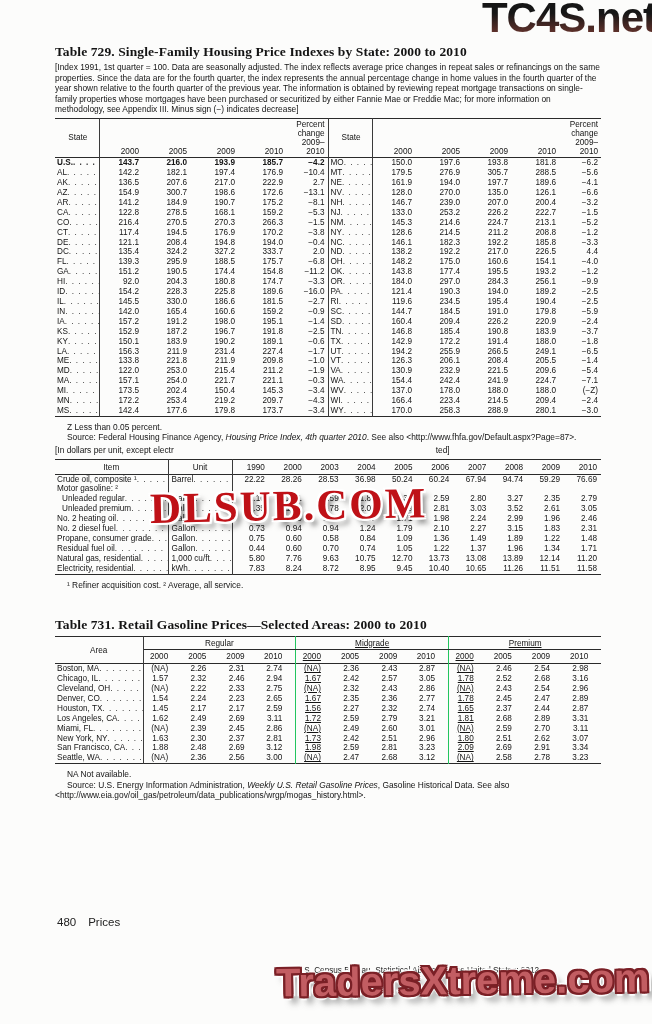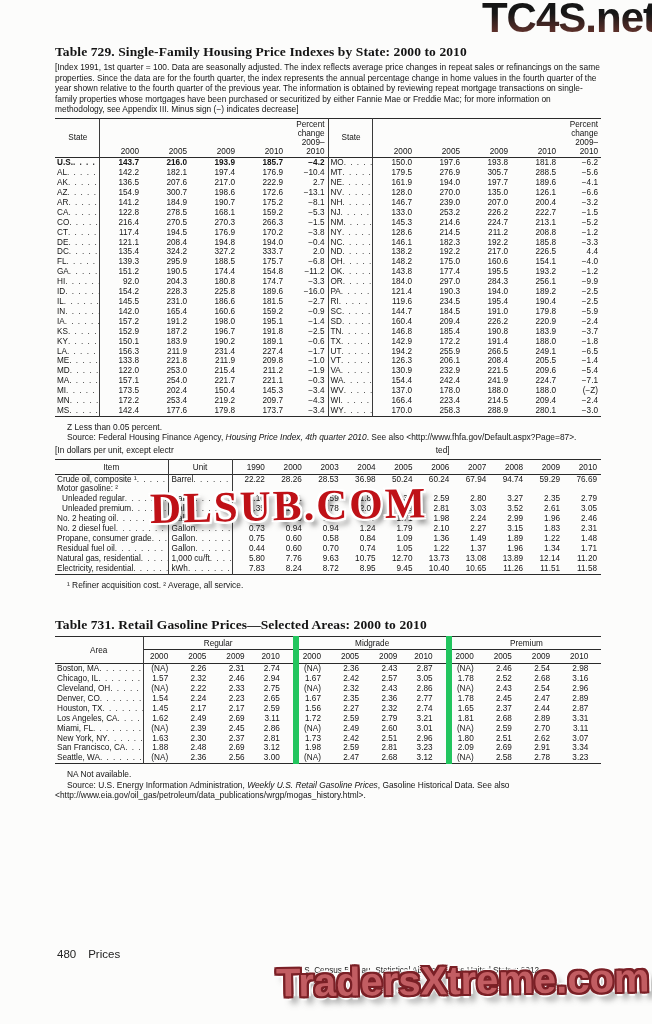--- a/index.html
+++ b/index.html
@@ -57,33 +57,33 @@
   .t730 td.stub { padding-left:2px; }
   .t730 td.unit { padding-left:3px; }
   .t730 td.indent { padding-left:7px; }
 
   
   .t731 .tbl-title { margin-top:27px; }
   .t731 table td.stub, .t731 table th.stub { border-right:1px solid #3a3a3a; }
   .t731 th.stub { vertical-align:middle; text-align:center; }
   .t731 th.group { height:13px; text-align:center; vertical-align:middle;
                    border-bottom:1px solid #2a2a2a; }
-  .t731 th.grp, .t731 td.grp { border-left:6px solid #22c55e; }
+  .t731 th.grp, .t731 td.grp { border-left:1px solid #22c55e;text-decoration:underline; }
   .t731 th.yr { height:14px; vertical-align:middle; padding-right:13px; }
   .t731 td.num { padding-right:13px; }
   .t731 td.stub { padding-left:2px; }
 
   
   .fnblock { margin-top:5px; font-size:8.4px; line-height:10.6px; }
   .fnote { padding-left:12px; }
   .source { text-indent:12px; overflow-wrap:anywhere; }
   .source i { font-style:italic;margin-top:32px; }
 
   
-  .page-footer { position:absolute; left:57px; top:948px; font-size:11.5px; color:#222; }
+  .page-footer { position:absolute; left:57px; top:916px; font-size:11.5px; color:#222; }
   .page-footer .sec { margin-left:12px; }
   .credit { position:absolute; left:296px; top:966px; font-size:8.2px; color:#222; }
 
   
   .wm { position:absolute; font-weight:bold; pointer-events:none; }
   .wm-top { top:-6px; right:-4px; font-size:42px; letter-spacing:-1px;
             color:#241a18;
             background:linear-gradient(180deg,#161616 40%,#7a3b33 95%);
             -webkit-background-clip:text; background-clip:text;
             -webkit-text-fill-color:transparent; }
@@ -487,21 +487,21 @@
             <td class="num pct">−2.5</td>
           </tr>
           <tr>
             <td class="stub ">
               <div class="lead">
                 <span class="lbl">IL</span>
                 <span class="dots"></span>
               </div>
             </td>
             <td class="num ">145.5</td>
-            <td class="num ">231.0</td>
+            <td class="num ">330.0</td>
             <td class="num ">186.6</td>
             <td class="num ">181.5</td>
             <td class="num pct">−2.7</td>
             <td class="stub rstub">
               <div class="lead">
                 <span class="lbl">RI</span>
                 <span class="dots"></span>
               </div>
             </td>
             <td class="num ">119.6</td>

